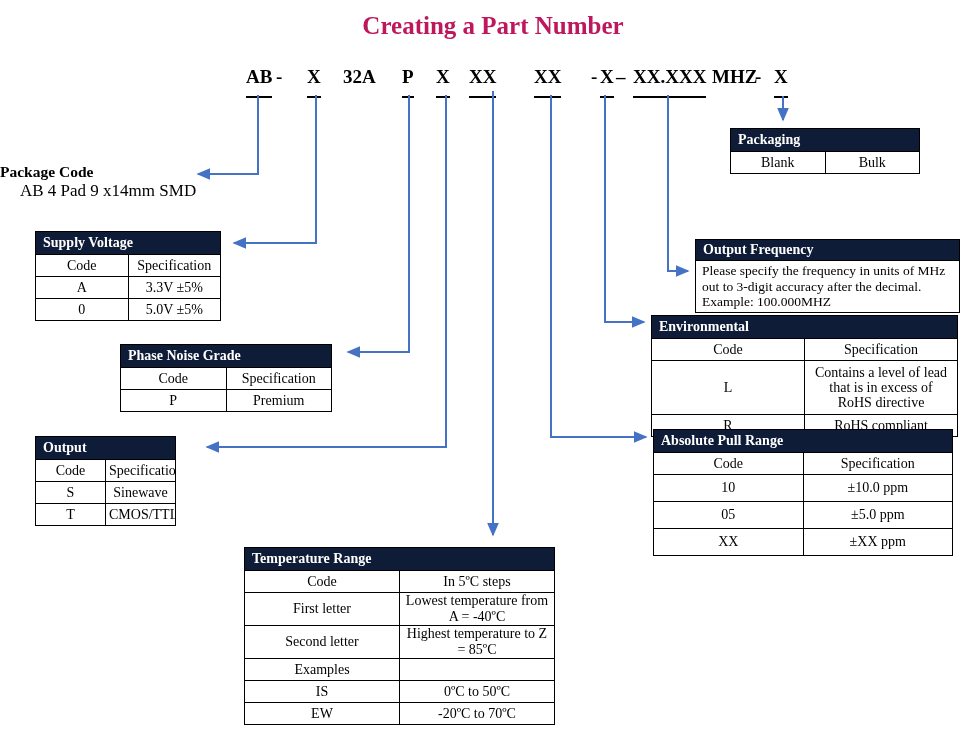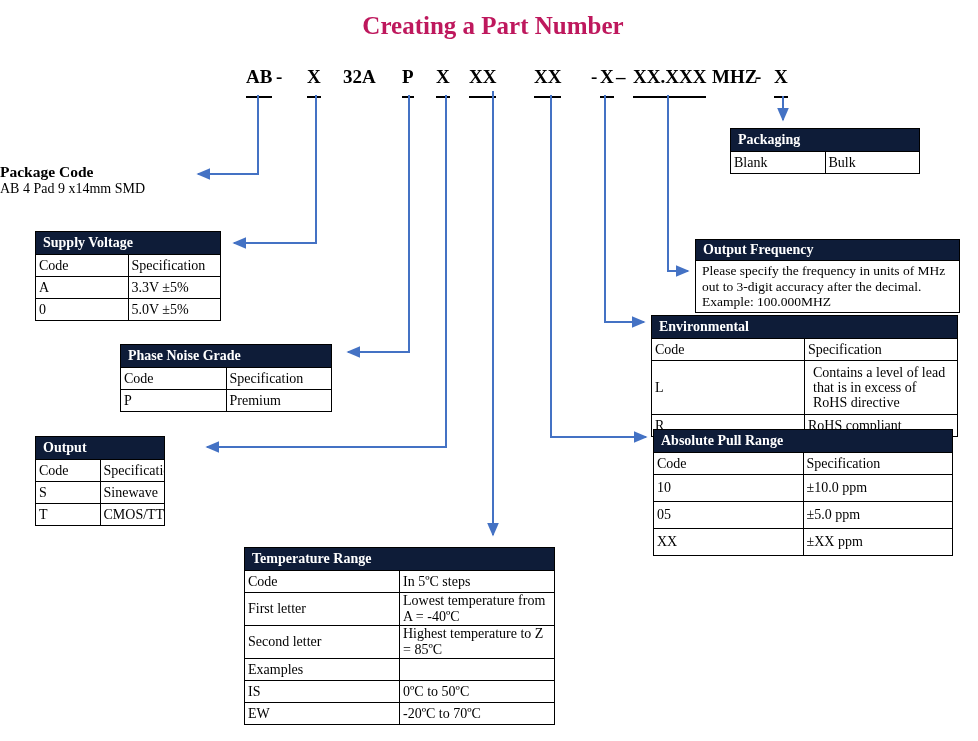--- a/index.html
+++ b/index.html
@@ -4,23 +4,23 @@
 <style>
   html,body{margin:0;padding:0;background:#fff;}
   #page{position:relative;width:978px;height:741px;background:#fff;
         font-family:"Liberation Serif","DejaVu Serif",serif;color:#000;overflow:hidden;}
   .abs{position:absolute;}
   #title{top:12px;left:4px;width:978px;text-align:center;font-size:25px;font-weight:bold;color:#be185d;}
   .pn{top:66px;font-size:19px;font-weight:bold;line-height:21px;white-space:nowrap;}
   .pn.u{border-bottom:2.5px solid #000;padding-bottom:9px;}
   #arrow-layer{top:0;left:0;width:978px;height:741px;pointer-events:none;}
   #pkg-label{top:163px;left:0;width:181px;text-align:left;font-size:15.5px;font-weight:bold;}
-  #pkg-desc{top:181px;left:0;font-size:14px;}
+  #pkg-desc{top:181px;left:20px;font-size:17px;}
   table.t{position:absolute;border-collapse:collapse;font-size:14px;table-layout:fixed;}
-  table.t td{border:1px solid #000;text-align:left;padding:0 3px;height:21px;overflow:hidden;}
+  table.t td{border:1px solid #000;text-align:center;padding:0 3px;height:21px;overflow:hidden;}
   table.t td.hdr{background:#0e1c38;color:#fff;font-weight:bold;text-align:left;padding:2px 7px;height:18px;font-size:14px;}
   td.la{text-align:left;padding-left:8px;}
   #t-apr td.data{height:26px;}
   #t-env td.l2{height:31px;line-height:15px;padding:4px 8px;}
   #t-freq{position:absolute;border:1px solid #000;font-size:13.5px;}
   #t-freq .fhdr{background:#0e1c38;color:#fff;font-weight:bold;padding:2px 7px;font-size:14px;border-bottom:1px solid #000;}
   #t-freq .fbody{padding:2px 6px;line-height:15.5px;}
 </style>
 </head>
 <body>
@@ -108,21 +108,21 @@
       <td style="width:55px">Code</td>
       <td>Specification</td>
     </tr>
     <tr>
       <td>P</td>
       <td>Premium</td>
     </tr>
   </tbody>
     </table>
 
-  <table class="t" style="left:35px;top:436px;width:130px">
+  <table class="t" style="left:35px;top:436px;width:141px">
     <tbody>
         <tr>
           <td class="hdr" colspan="2">Output</td>
         </tr>
     <tr>
       <td style="width:63px">Code</td>
       <td>Specification</td>
     </tr>
     <tr>
       <td>S</td>

